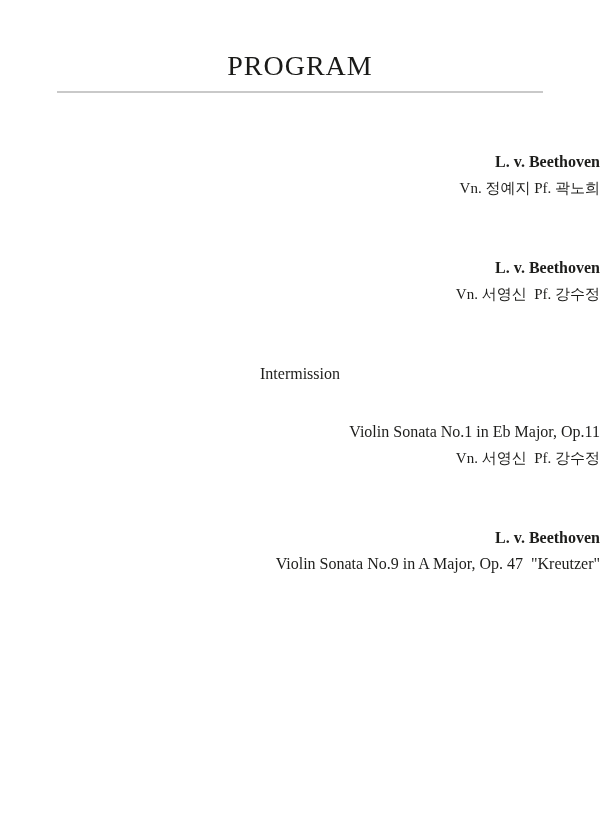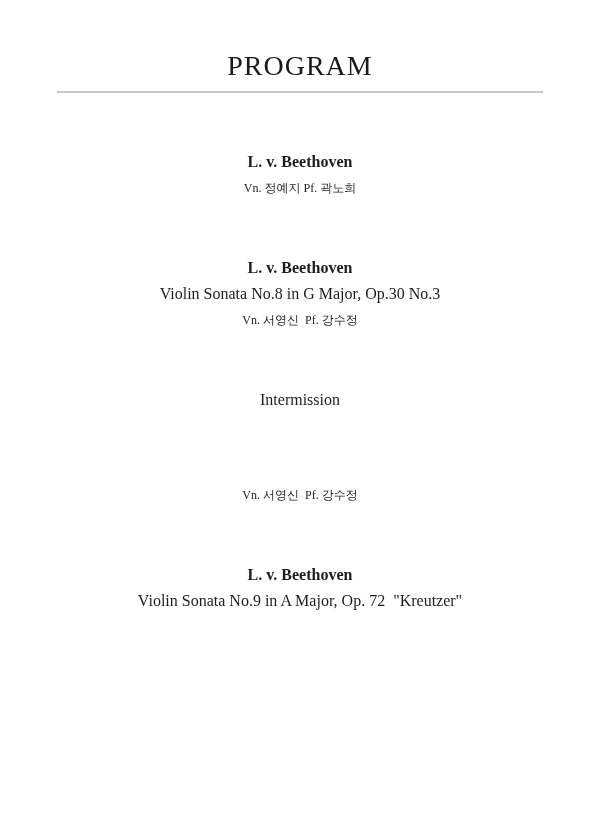--- a/index.html
+++ b/index.html
@@ -28,71 +28,71 @@
     width: 486px;
     margin: 9px auto 0 auto;
     border: none;
     border-top: 2px solid #c9c9c9;
     height: 0;
   }
   .entries {
     margin-top: 56px;
   }
   .entry {
-    text-align: center;
+    text-align: right;
     margin-bottom: 54px;
     line-height: 26px;
   }
   .composer {
     font-size: 16px;
     font-weight: 700;
     white-space: pre-wrap;
   }
   .piece {
     font-size: 16px;
     white-space: pre-wrap;
   }
   .performers {
-    font-size: 12px;
+    font-size: 15px;
     white-space: pre-wrap;
   }
   .intermission {
     text-align: center;
     font-size: 16px;
     line-height: 26px;
-    margin-bottom: 69px;
+    margin-bottom: 32px;
   }
 </style>
 </head>
 <body>
 
 <div class="page">
 
   <h1 class="title">PROGRAM</h1>
 
   <hr class="divider">
 
   <div class="entries">
 
     <section class="entry">
       <p class="composer">L. v. Beethoven</p>
       <p class="performers">Vn. 정예지 Pf. 곽노희</p>
     </section>
 
     <section class="entry">
       <p class="composer">L. v. Beethoven</p>
-      <p class="piece">Violin Sonata No.8 in G Major, Op.30 No.3</p>
       <p class="performers">Vn. 서영신  Pf. 강수정</p>
     </section>
 
     <p class="intermission">Intermission</p>
 
     <section class="entry">
+      <p class="piece">Violin Sonata No.1 in Eb Major, Op.11</p>
       <p class="performers">Vn. 서영신  Pf. 강수정</p>
     </section>
 
     <section class="entry">
       <p class="composer">L. v. Beethoven</p>
-      <p class="piece">Violin Sonata No.9 in A Major, Op. 72  "Kreutzer"</p>
+      <p class="piece">Violin Sonata No.9 in A Major, Op. 47  "Kreutzer"</p>
     </section>
 
   </div>
 </div>
 
 </body></html>

